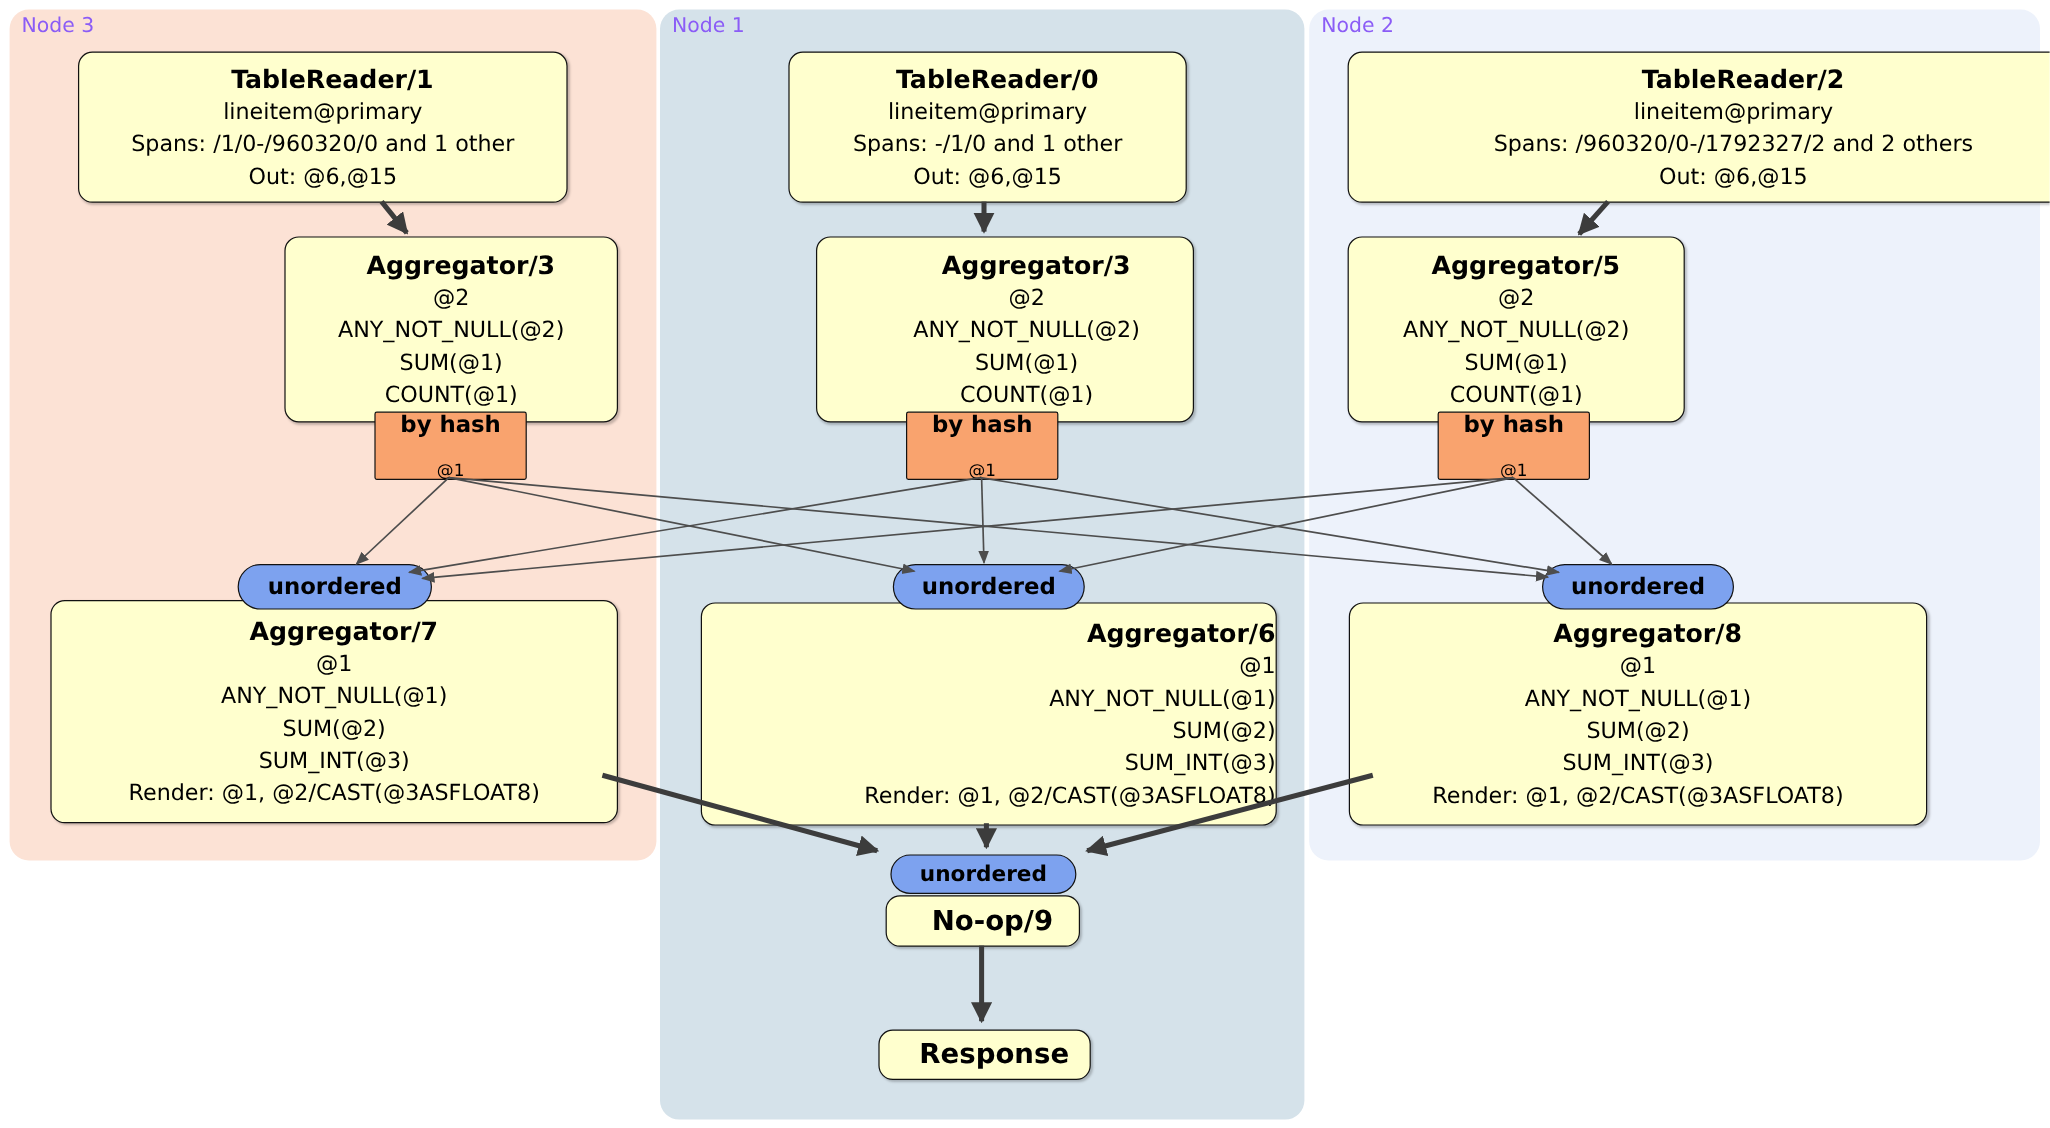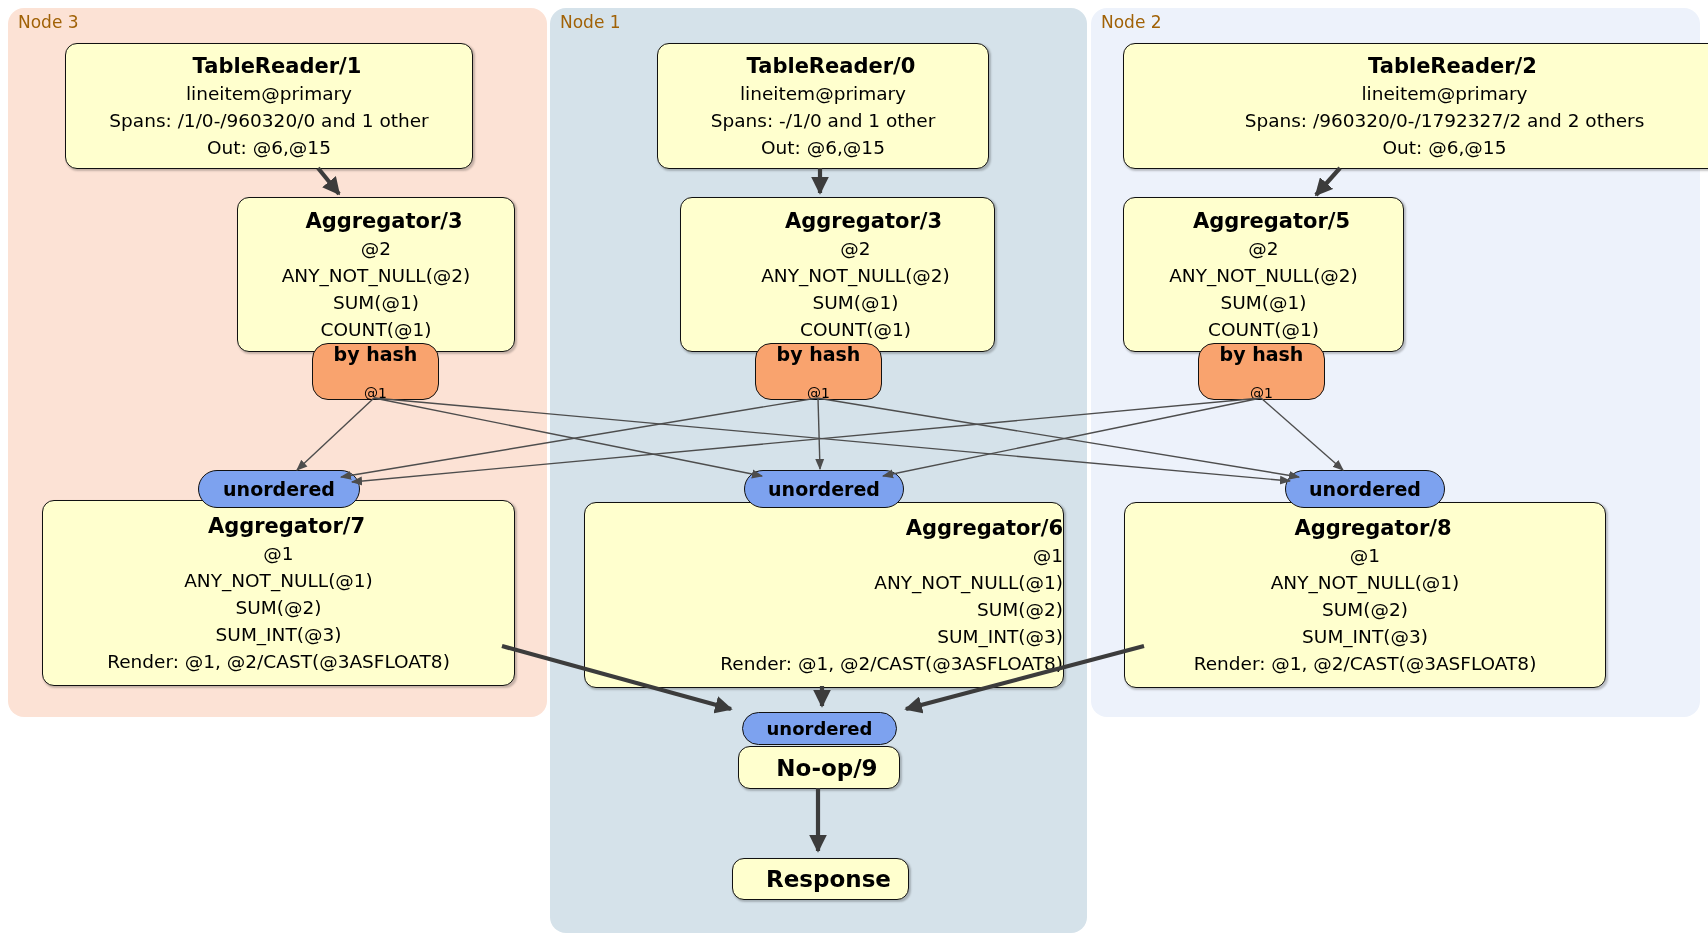--- a/index.html
+++ b/index.html
@@ -2,32 +2,32 @@
 <html style="--node3-bg: #fce2d5; --node1-bg: #d5e2ea; --node2-bg: #edf2fb; --box-fill: #ffffce; --router-fill: #f9a36e; --stream-fill: #7da2ef;"><head>
 <meta charset="utf-8">
 <style>
   html,body{margin:0;padding:0;background:#ffffff;}
   body{
     width:1708px;height:940px;position:relative;overflow:hidden;
     font-family:"DejaVu Sans","Liberation Sans",sans-serif;color:#000;
   }
   .canvas{position:absolute;inset:0;width:1708px;height:940px;}
   .region{position:absolute;border-radius:16px;z-index:0;}
-  .region-label{position:absolute;font-size:17px;color:#a16207;z-index:1;}
+  .region-label{position:absolute;font-size:17px;color:#8b5cf6;z-index:1;}
   .proc{
     position:absolute;background:var(--box-fill,#ffffce);
     border:1.5px solid #111;border-radius:12px;z-index:2;
     display:flex;flex-direction:column;justify-content:center;align-items:center;
     text-align:center;box-shadow:1.5px 1.5px 2px rgba(0,0,0,0.22);
   }
   .proc .title{font-weight:bold;font-size:21px;line-height:28px;white-space:nowrap;margin-left:16px;}
   .proc .line{font-size:18.5px;line-height:27px;white-space:nowrap;}
   .router{
     position:absolute;background:var(--router-fill,#f9a36e);
-    border:1.5px solid #111;border-radius:16px;z-index:3;
+    border:1.5px solid #111;border-radius:2px;z-index:3;
     display:flex;flex-direction:column;justify-content:center;align-items:center;
     text-align:center;
     gap:20px;
   }
   .router .rlabel{font-weight:bold;font-size:19px;line-height:22px;}
   .router .rdetail{font-size:14px;line-height:16px;}
   .stream{
     position:absolute;background:var(--stream-fill,#7da2ef);
     border:1.5px solid #111;border-radius:999px;z-index:3;
     display:flex;justify-content:center;align-items:center;

